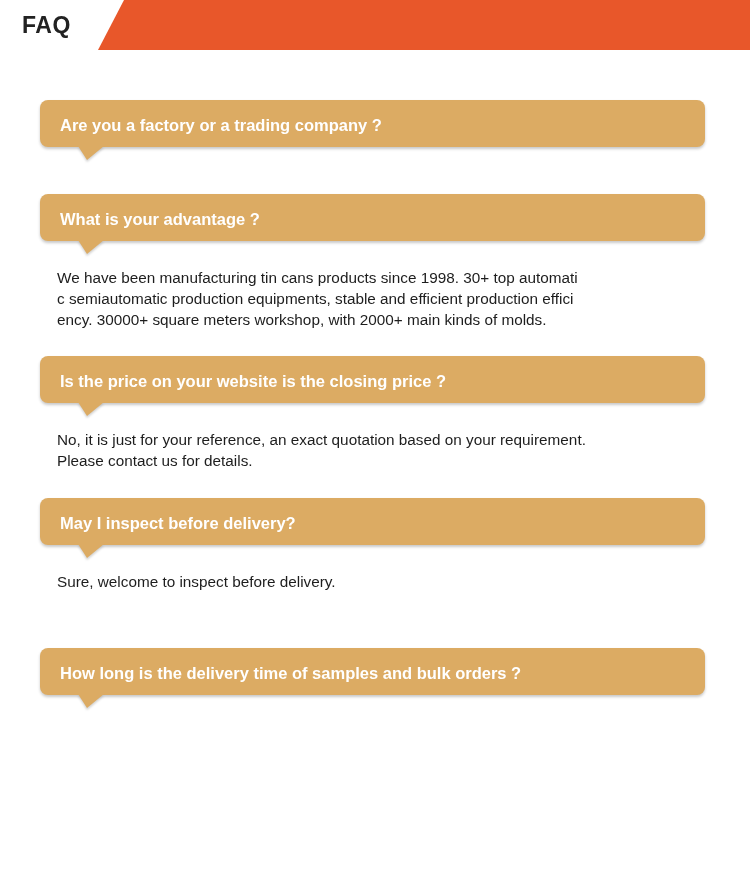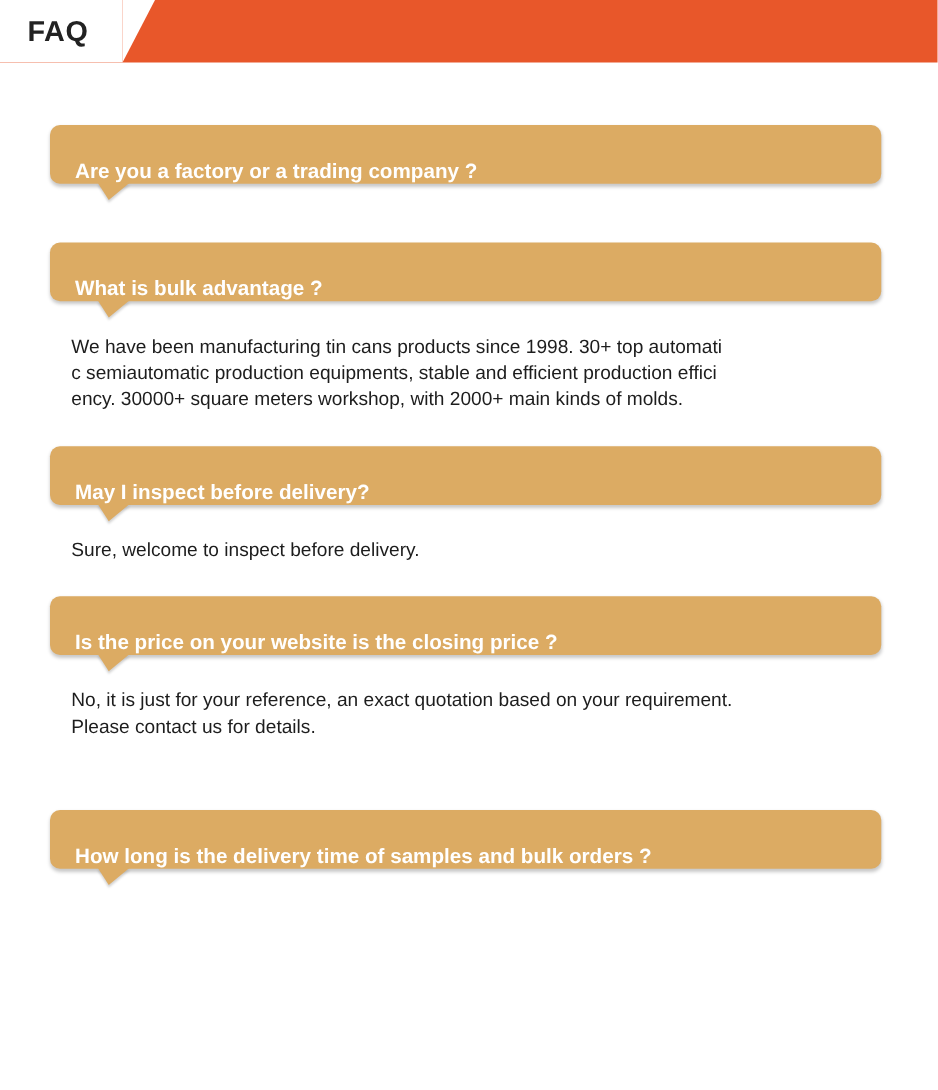--- a/index.html
+++ b/index.html
@@ -63,22 +63,22 @@
     position: relative;
     margin: 0 0 0 40px;
     width: 665px;
   }
   .question {
     position: relative;
     background: #dcab63;
     border-radius: 8px;
     height: 47px;
     display: flex;
-    align-items: flex-end;
-    padding: 0 20px;
+    align-items: flex-start;
+    padding: 16px 20px;
     box-sizing: border-box;
     color: #ffffff;
     font-size: 16.5px;
     font-weight: bold;
     box-shadow: 0 2px 3px rgba(0,0,0,0.22);
   }
   .question-tail {
     position: absolute;
     left: 38px;
     bottom: -13px;
@@ -115,48 +115,48 @@
       <div class="question">
         <span>Are you a factory or a trading company ?</span>
       </div>
       <div class="question-tail"></div>
     </div>
   </div>
 
   <div class="faq-item" style="margin-top:47px;">
     <div class="question-wrap">
       <div class="question">
-        <span> What is bulk advantage ?</span>
+        <span> What is your advantage ?</span>
       </div>
       <div class="question-tail"></div>
     </div>
     <div class="answer" style="margin-top:26px;">We have been manufacturing tin cans products since 1998.  30+ top automati
 c semiautomatic production equipments, stable and efficient production effici
 ency. 30000+ square meters workshop, with 2000+ main kinds of molds.</div>
-  </div>
-
-  <div class="faq-item" style="margin-top:27px;">
-    <div class="question-wrap">
-      <div class="question">
-        <span>May I inspect before delivery?</span>
-      </div>
-      <div class="question-tail"></div>
-    </div>
-    <div class="answer" style="margin-top:26px;">Sure, welcome to inspect  before delivery.</div>
   </div>
 
   <div class="faq-item" style="margin-top:26px;">
     <div class="question-wrap">
       <div class="question">
         <span>Is the price on your website is the closing price ?</span>
       </div>
       <div class="question-tail"></div>
     </div>
     <div class="answer" style="margin-top:26px;">No, it is just for your reference, an exact quotation based on your requirement.
 Please contact us for details.</div>
+  </div>
+
+  <div class="faq-item" style="margin-top:27px;">
+    <div class="question-wrap">
+      <div class="question">
+        <span>May I inspect before delivery?</span>
+      </div>
+      <div class="question-tail"></div>
+    </div>
+    <div class="answer" style="margin-top:26px;">Sure, welcome to inspect  before delivery.</div>
   </div>
 
   <div class="faq-item" style="margin-top:56px;">
     <div class="question-wrap">
       <div class="question">
         <span>How long is the delivery time of samples and bulk orders ?</span>
       </div>
       <div class="question-tail"></div>
     </div>
   </div>

